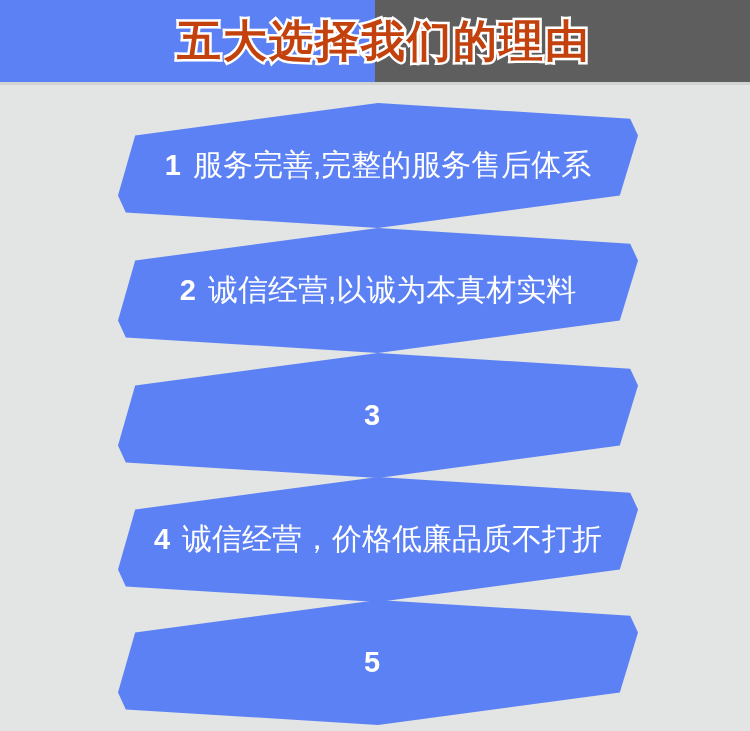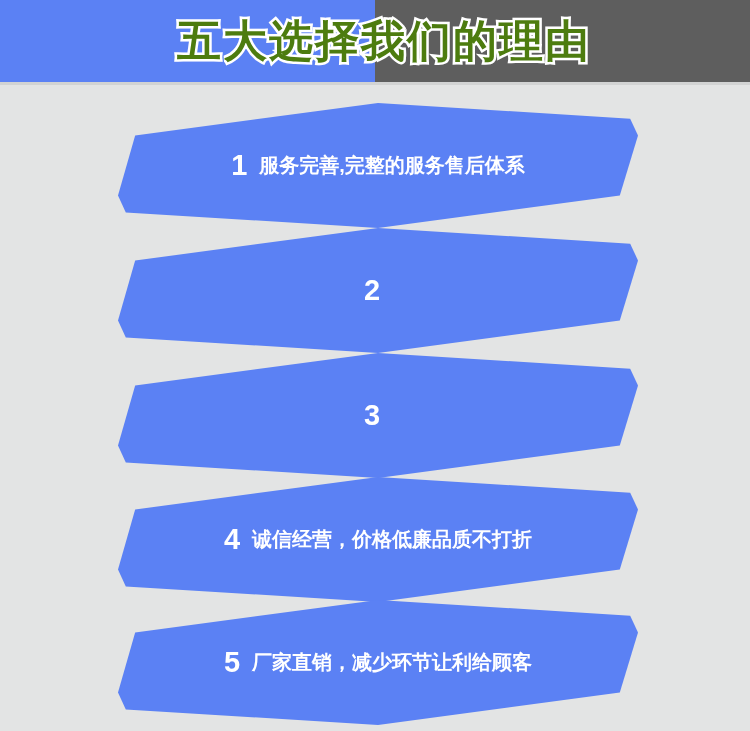--- a/index.html
+++ b/index.html
@@ -43,21 +43,21 @@
     left: 0;
     top: 0;
     width: 750px;
     height: 82px;
     display: flex;
     align-items: center;
     justify-content: center;
     font-size: 44px;
     font-weight: bold;
     letter-spacing: 2px;
-    color: #4d7c0f;
+    color: #c2410c;
     -webkit-text-stroke: 5px #ffffff;
     paint-order: stroke fill;
     text-shadow:
        0 0 0 #fff;
     white-space: nowrap;
     padding-left: 18px;
     box-sizing: border-box;
   }
   #header-underline {
     position: absolute;
@@ -123,22 +123,22 @@
     letter-spacing: 0px;
     white-space: nowrap;
     pointer-events: none;
   }
   .banner-index {
     font-size: 29px;
     font-weight: bold;
     margin-right: 12px;
   }
   .banner-label {
-    font-size: 20px;
-    font-weight: bold;
+    font-size: 30px;
+    font-weight: normal;
   }
 
   .row-0 { top: 18px; }
   .row-1 { top: 143px; }
   .row-2 { top: 268px; }
   .row-3 { top: 392px; }
   .row-4 { top: 515px; }
 </style>
 </head>
 <body>
@@ -157,20 +157,21 @@
     <div class="banner-text">
       <span class="banner-index">1</span>
       <span class="banner-label">服务完善,完整的服务售后体系</span>
     </div>
   </div>
 
   <div class="banner-row row-1">
     <div class="banner-shape"></div>
     <div class="banner-text">
       <span class="banner-index">2</span>
+      <span class="banner-label">诚信经营,以诚为本真材实料</span>
     </div>
   </div>
 
   <div class="banner-row row-2">
     <div class="banner-shape"></div>
     <div class="banner-text">
       <span class="banner-index">3</span>
     </div>
   </div>
 
@@ -179,17 +180,16 @@
     <div class="banner-text">
       <span class="banner-index">4</span>
       <span class="banner-label">诚信经营，价格低廉品质不打折</span>
     </div>
   </div>
 
   <div class="banner-row row-4">
     <div class="banner-shape"></div>
     <div class="banner-text">
       <span class="banner-index">5</span>
-      <span class="banner-label">厂家直销，减少环节让利给顾客</span>
     </div>
   </div>
 
 </div>
 
 </body></html>

